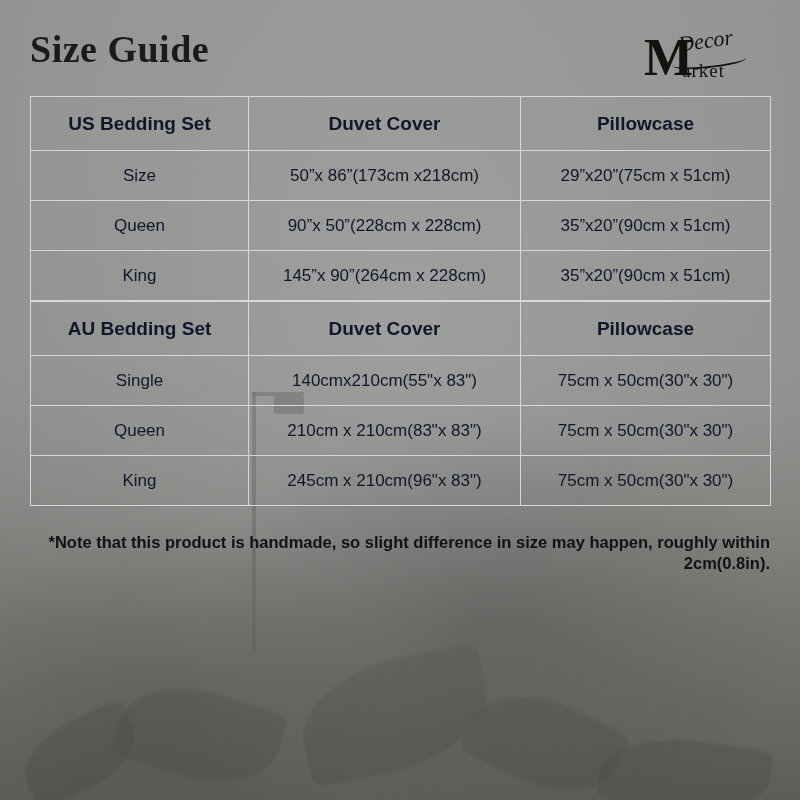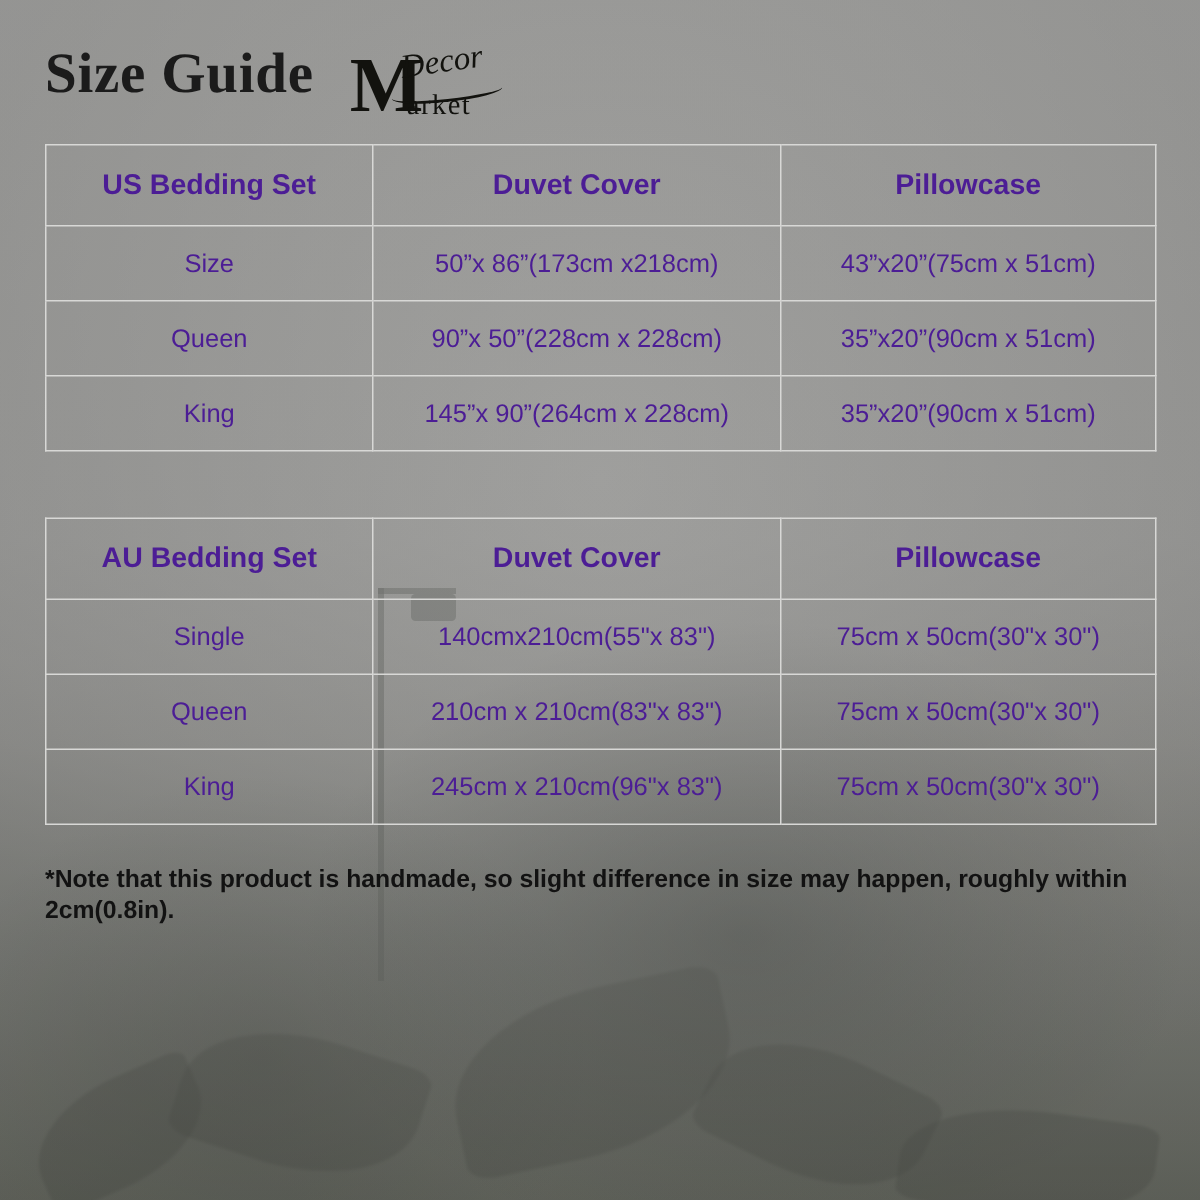--- a/index.html
+++ b/index.html
@@ -49,21 +49,21 @@
   #page {
     position: absolute;
     inset: 0;
     padding: 26px 30px 0 30px;
   }
 
   
   #header {
     display: flex;
     align-items: flex-start;
-    justify-content: flex-start;
+    justify-content: space-between;
     height: 62px;
   }
   #page-title {
     font-family: "Liberation Serif", serif;
     font-weight: bold;
     font-size: 38px;
     color: #1b1b1b;
     letter-spacing: 0.5px;
     line-height: 1;
     margin-top: 4px;
@@ -112,47 +112,48 @@
   
   .size-table {
     width: 740px;
     border-collapse: collapse;
     table-layout: fixed;
     margin: 0 auto;
   }
   .size-table td, .size-table th {
     border: 1px solid #d8d8d6;
     text-align: center;
-    color: #4c1d95;
+    color: #0f172a;
     padding: 12px;
     height: 50px;
     font-size: 17px;
     font-weight: normal;
     vertical-align: middle;
   }
   .size-table thead th {
     height: 54px;
     font-weight: bold;
     font-size: 19px;
   }
   .col-a { width: 218px; }
   .col-b { width: 272px; }
   .col-c { width: 250px; }
 
   #table1-wrap { margin-top: 8px; }
-  #table2-wrap { margin-top: 44px; }
+  #table2-wrap { }
 
   
   #notes {
     width: 740px;
     margin: 26px auto 0 auto;
     color: #121212;
     font-weight: bold;
     font-size: 16.5px;
     line-height: 1.25;
+    text-align: right;
   }
   #note-2 { margin-top: 14px; }
 </style>
 </head>
 <body>
 
 <div id="bg-photo">
   <div class="lamp-pole" style="left:252px; top:392px; width:4px; height:262px;"></div>
   <div class="lamp-pole" style="left:252px; top:392px; width:52px; height:4px;"></div>
   <div class="lamp-pole" style="left:274px; top:396px; width:30px; height:18px; border-radius:3px;"></div>
@@ -188,21 +189,21 @@
         <tr>
           <th>US Bedding Set</th>
           <th>Duvet Cover</th>
           <th>Pillowcase</th>
         </tr>
       </thead>
       <tbody>
         <tr>
           <td>Size</td>
           <td>50”x 86”(173cm x218cm)</td>
-          <td>43”x20”(75cm x 51cm)</td>
+          <td>29”x20”(75cm x 51cm)</td>
         </tr>
         <tr>
           <td>Queen</td>
           <td>90”x 50”(228cm x 228cm)</td>
           <td>35”x20”(90cm x 51cm)</td>
         </tr>
         <tr>
           <td>King</td>
           <td>145”x 90”(264cm x 228cm)</td>
           <td>35”x20”(90cm x 51cm)</td>

